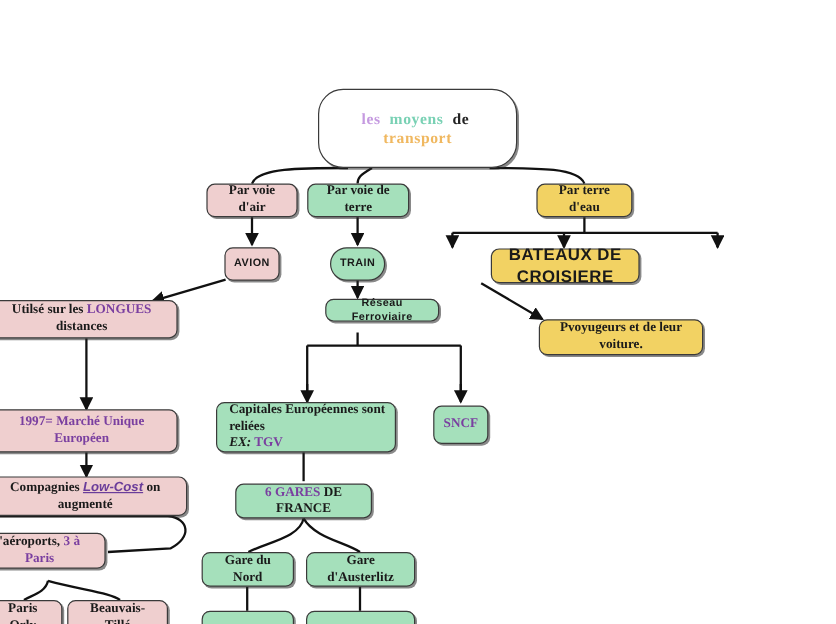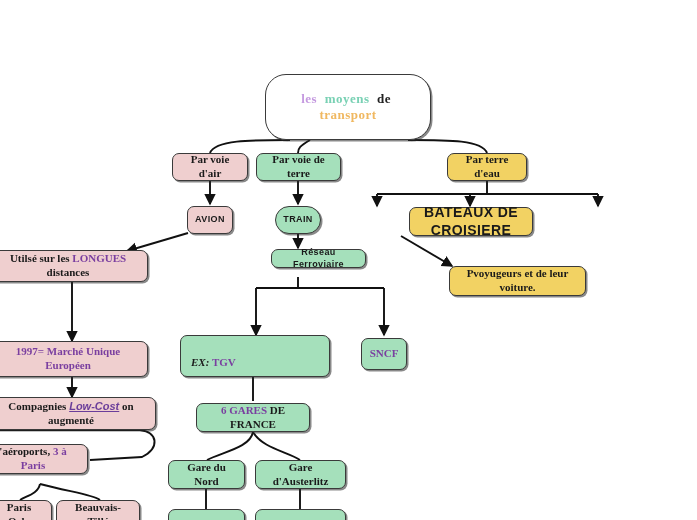--- a/index.html
+++ b/index.html
@@ -144,21 +144,21 @@
   </div>
 
   <div class="node pink serif" style="left:-14px;top:500px;width:66px;height:30px;font-size:11px;">Paris Orly</div>
 
   <div class="node pink serif" style="left:56px;top:500px;width:84px;height:30px;font-size:11px;">Beauvais-Tillé</div>
 
   <div class="node green sans" style="left:271px;top:249px;width:95px;height:19px;font-size:9px;">Réseau Ferroviaire</div>
 
   <div class="node green serif left-align" style="left:180px;top:335px;width:150px;height:42px;font-size:11px;padding-left:10px;">
     <span>
-      <br>
+      <span>Capitales Européennes sont reliées</span><br>
       <span class="ex">EX:</span>
       <span class="c-purple">TGV</span>
     </span>
   </div>
 
   <div class="node green serif c-purple" style="left:361px;top:338px;width:46px;height:32px;font-size:11px;">SNCF</div>
 
   <div class="node green serif" style="left:196px;top:403px;width:114px;height:29px;font-size:11px;">
     <span>
       <span class="c-purple">6 GARES</span><span> DE FRANCE</span>

